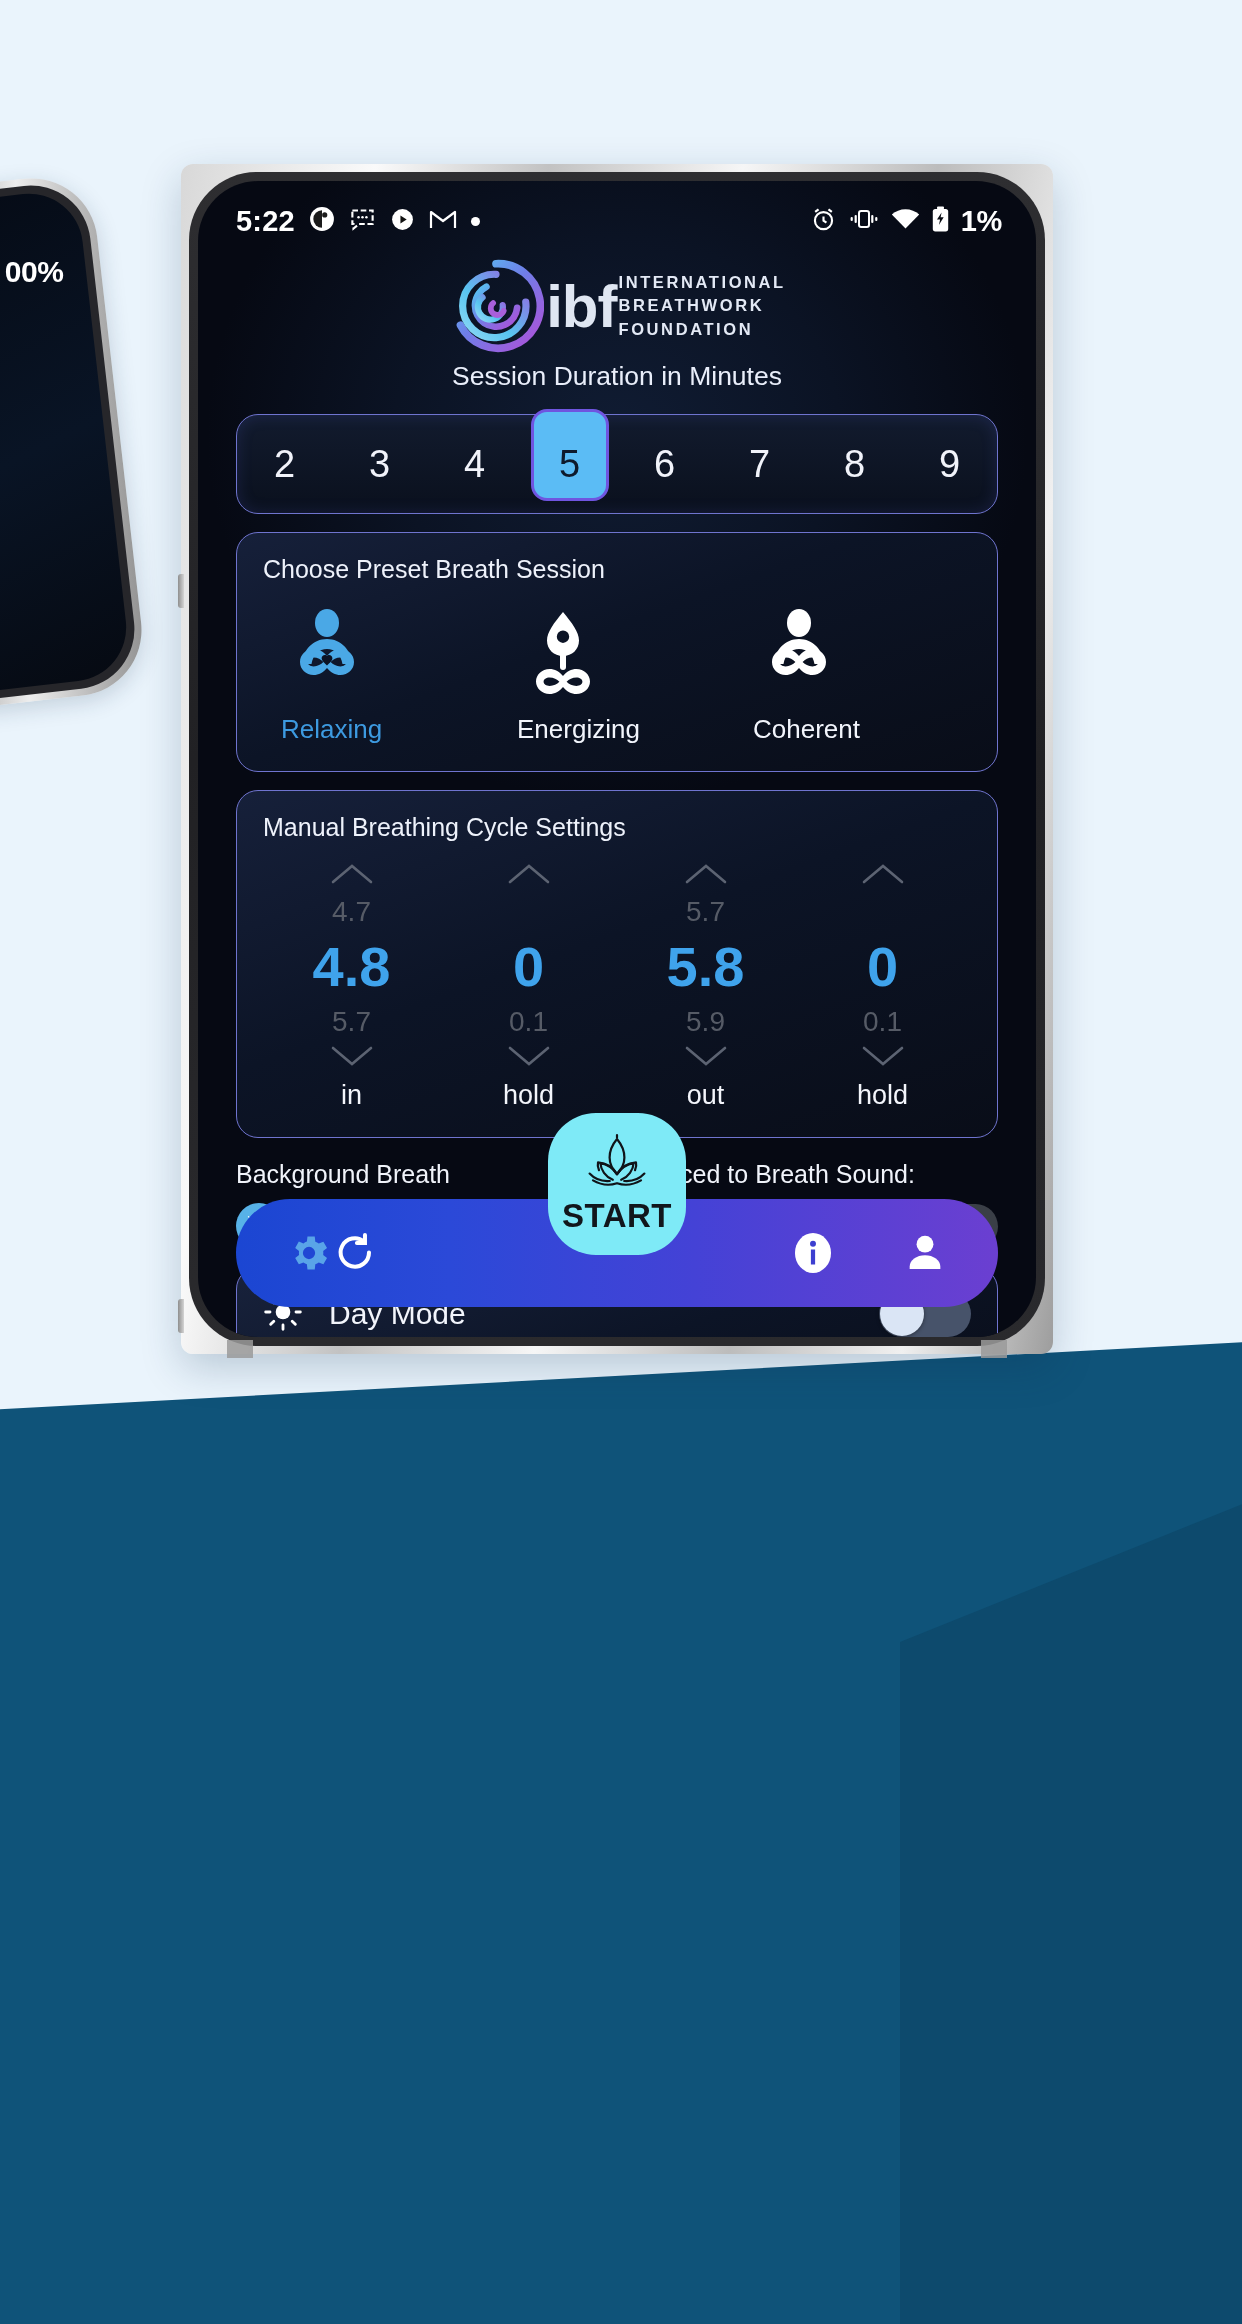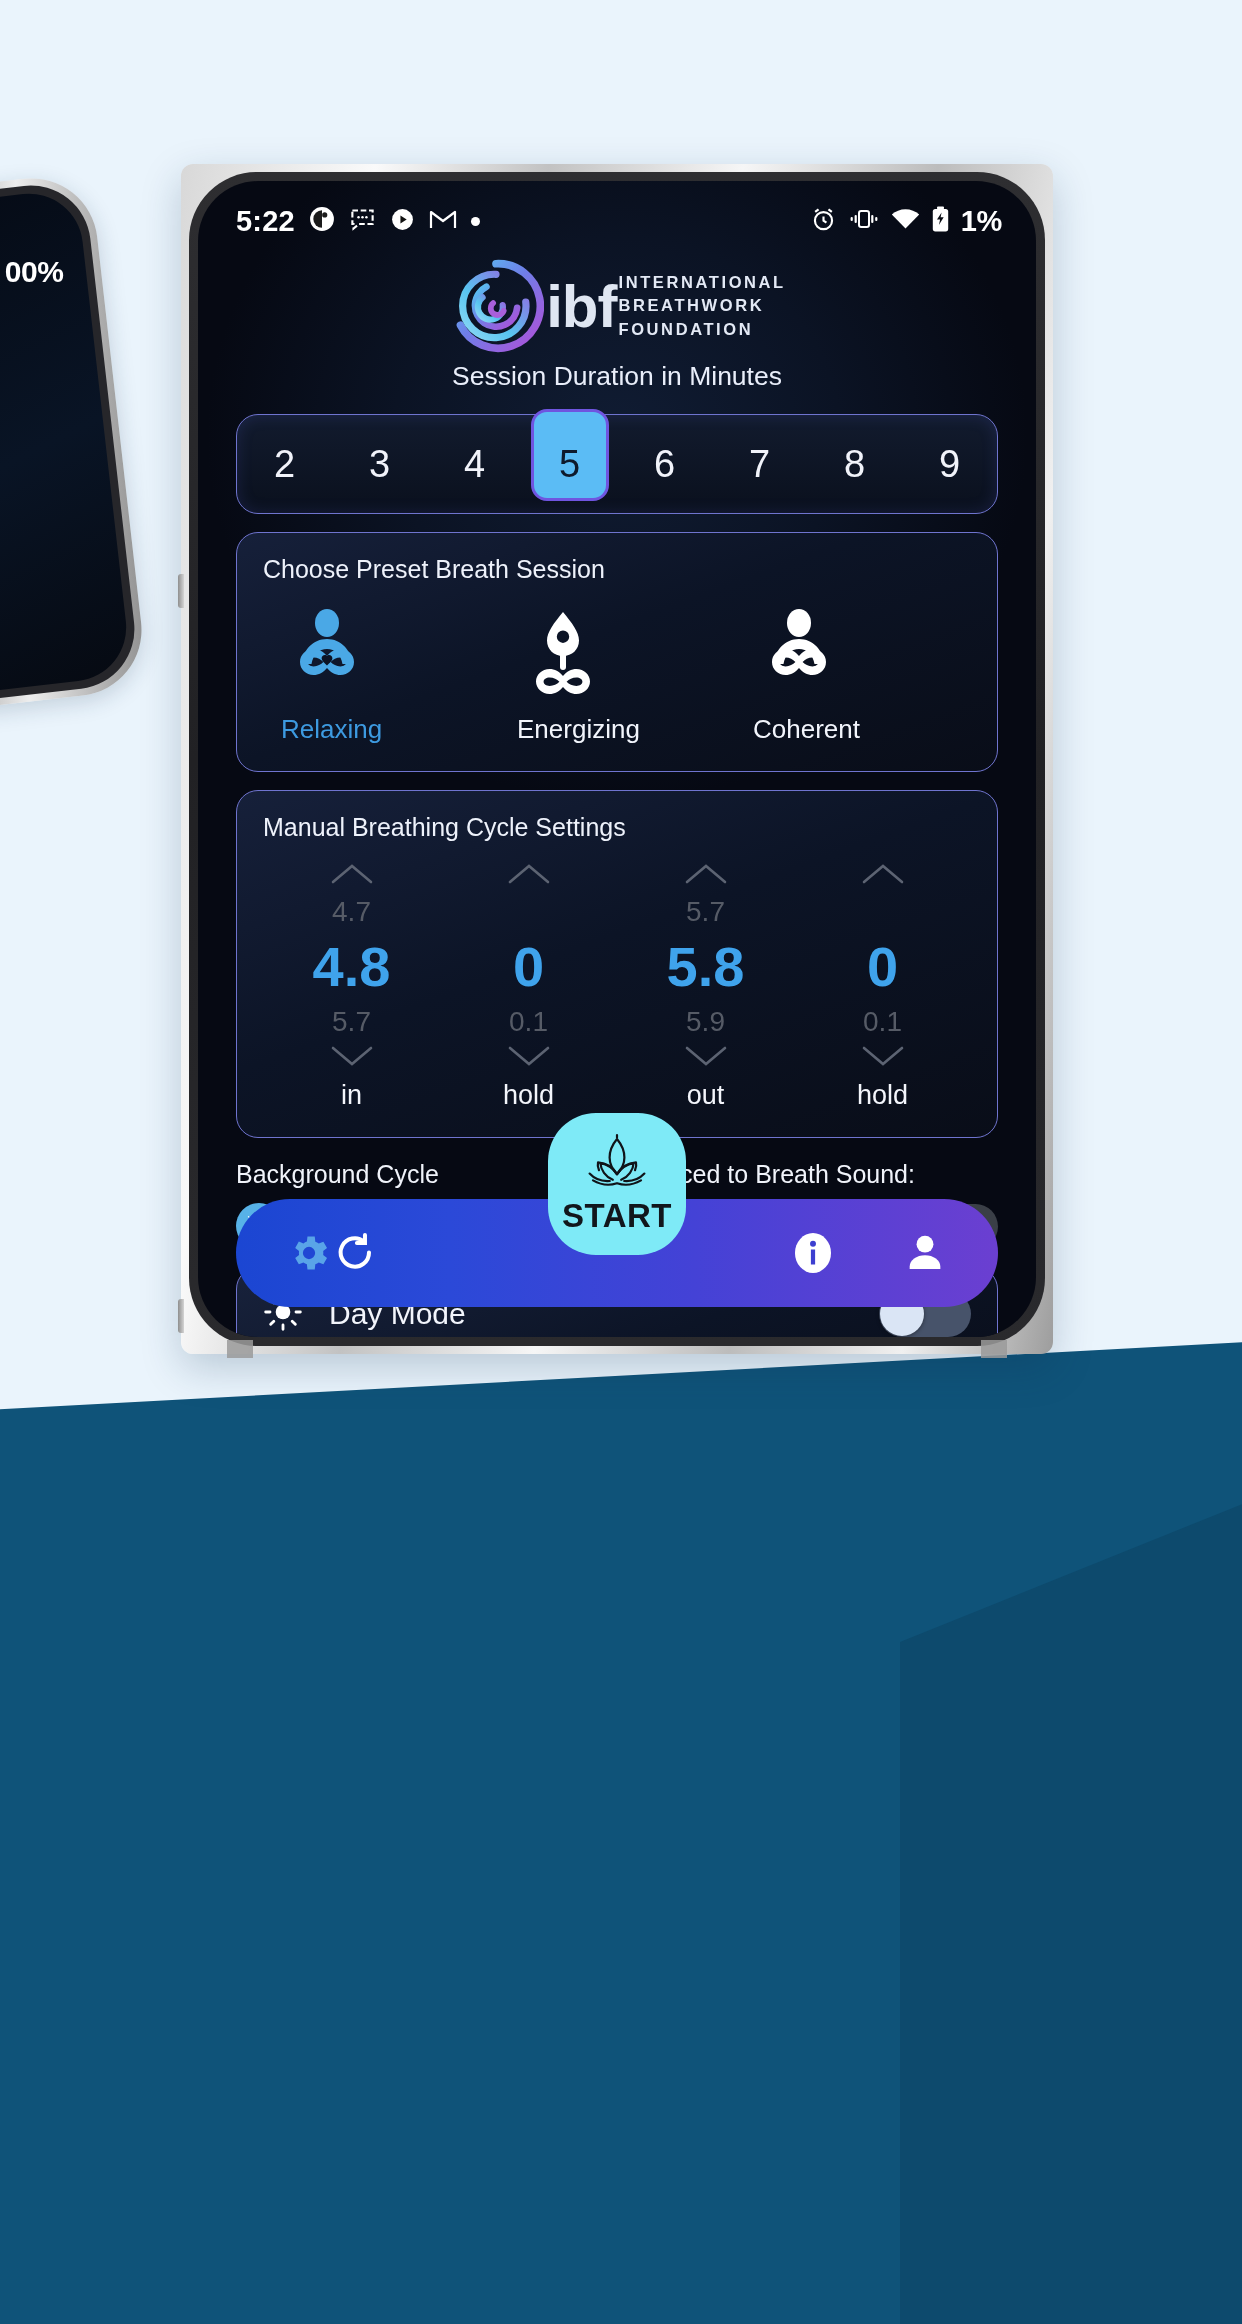--- a/index.html
+++ b/index.html
@@ -503,21 +503,21 @@
                   <path d="M6 6l19 16L44 6"></path>
                 </svg>
           </span>
           <div class="cy-label">hold</div>
         </div>
       </div>
     </div>
 
     <div class="sound-area">
       <div class="sound-block">
-        <div class="sound-head">Background Cycle</div>
+        <div class="sound-head">Background Breath</div>
         <div class="sound-line">
           <span class="note-badge">
             <svg width="30" height="30" viewBox="0 0 24 24" fill="#fff">
                   <path d="M9 17.2a2.6 2.6 0 1 1-2.6-2.6c.5 0 1 .14 1.4.38V5.8l8.6-1.8v8.4a2.6 2.6 0 1 1-1.2-2.2V6.3L9 7.4z"></path>
                   <path d="M3.6 3.2l17 17-1.3 1.3-17-17z" fill="#fff" stroke="#57b2e8" stroke-width="1"></path>
                 </svg>
           </span>
           <span class="sound-name">Silence</span>
           <span class="select-btn">SELECT</span>
         </div>

